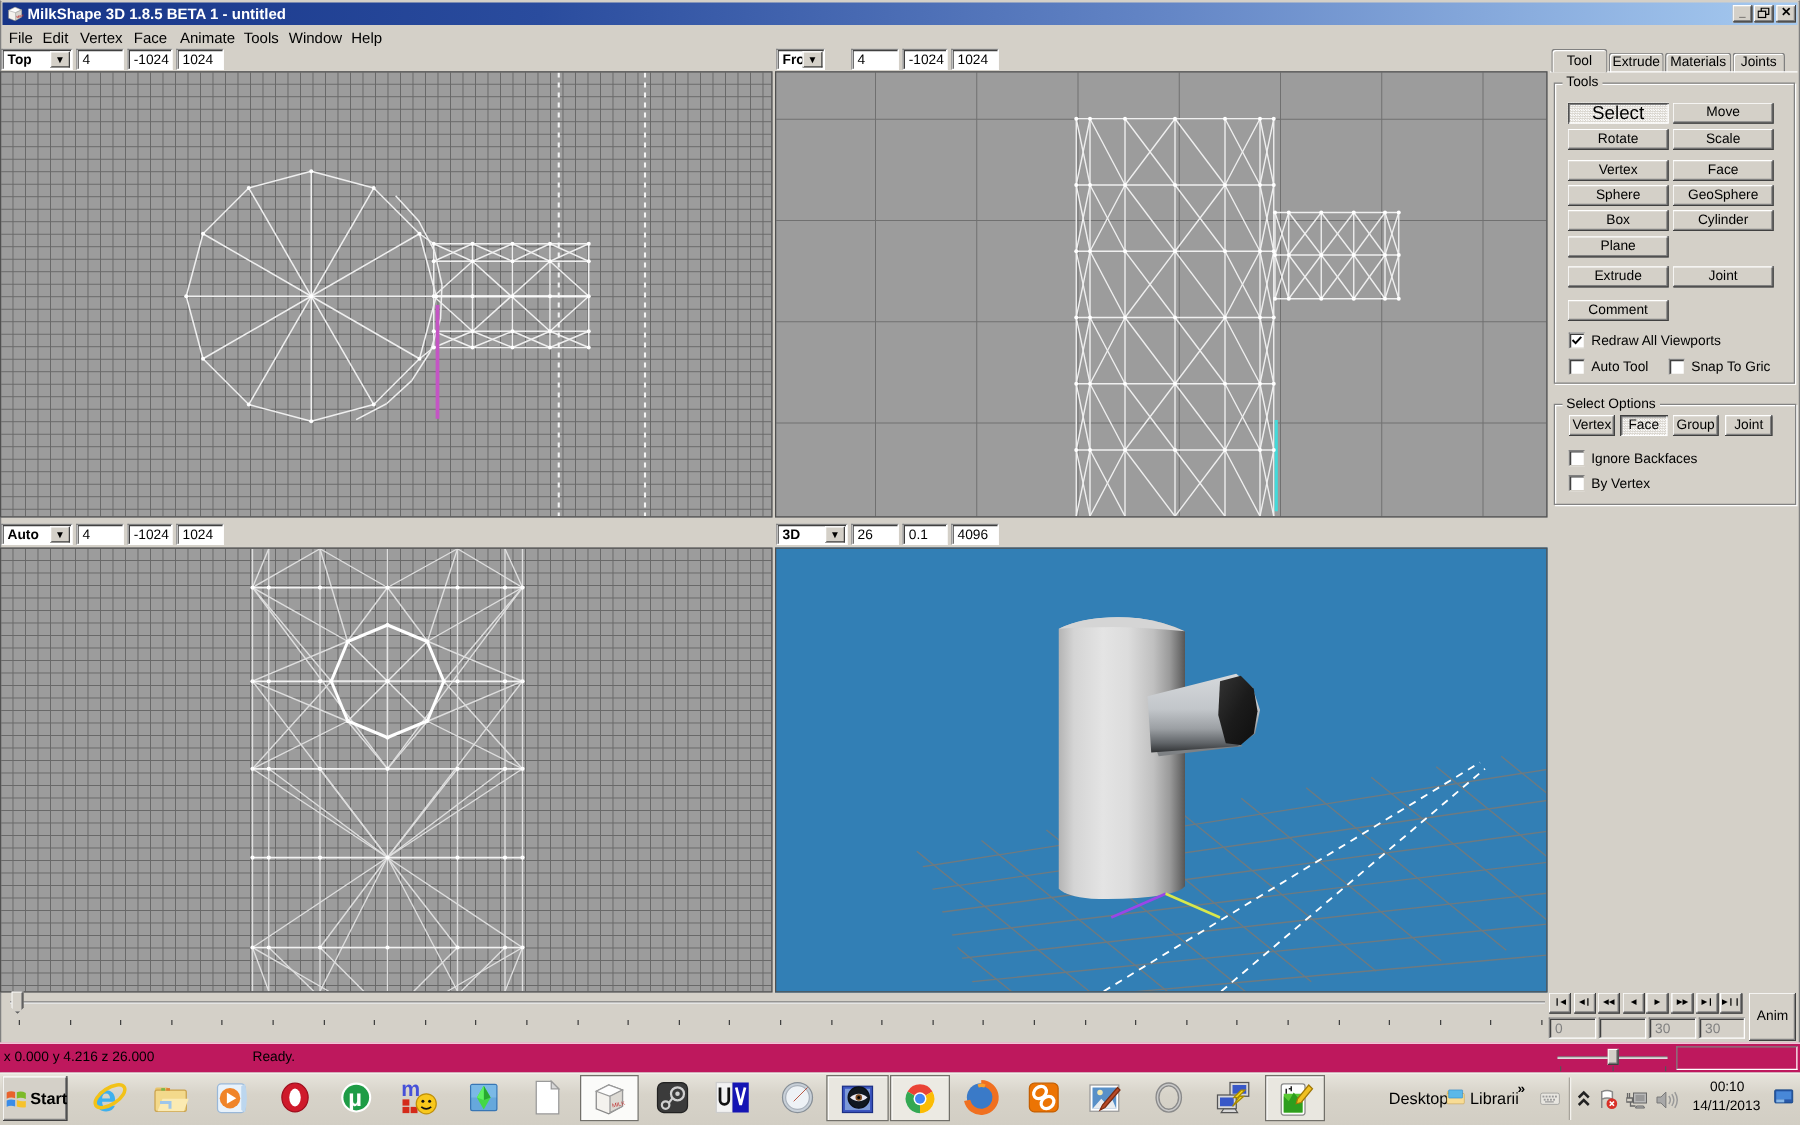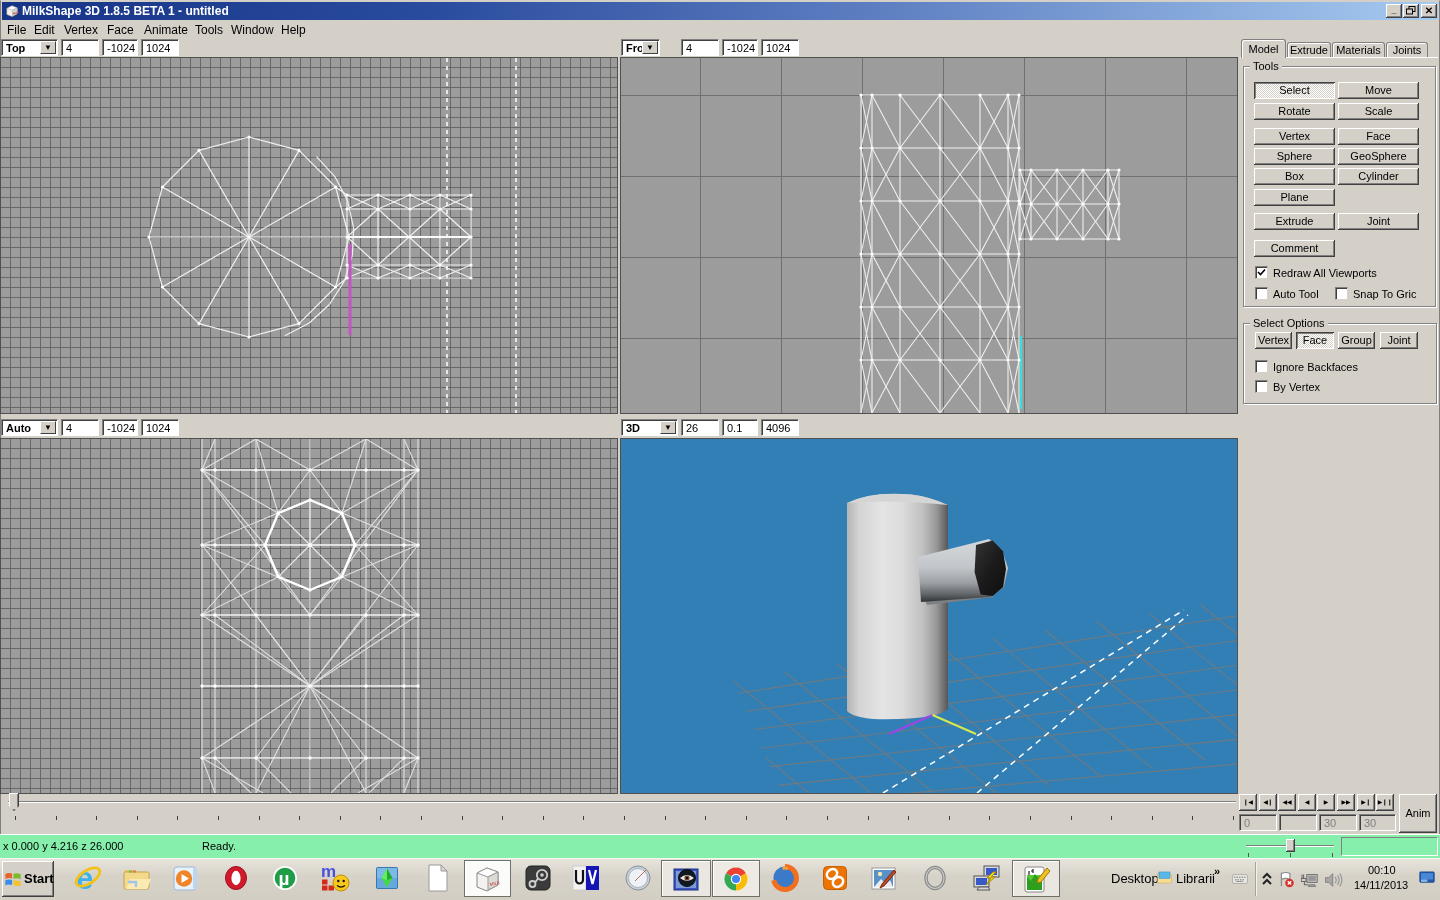--- a/index.html
+++ b/index.html
@@ -537,30 +537,30 @@
       <path d="M226,64 L226,272 Q232,278 252,280 Q285,281 310,277 Q324,274 327,270 L327,66 Q310,58 290,55.5 Q250,52 226,64 Z" fill="url(#cyl)"></path>
       <path d="M226,64 Q250,52.5 290,55.5 Q310,58 327,66 Q300,63 270,62.5 Q243,62.5 226,64 Z" fill="#d5d5d5"></path>
       <polygon points="299,148 362,146 373,158 306,166" fill="#7e8184"></polygon>
       <polygon points="297,118 368,100 381,111 387,129 383,148 369,158 300,163" fill="url(#tube)"></polygon>
       <polygon points="355,106 371.6,101.5 382,112 385,130 382,148 371.6,157 359.6,155.6 353.6,133" fill="url(#oct)"></polygon>
       <line x1="268.0" y1="295.0" x2="311.5" y2="276.0" stroke="#9a46e8" stroke-width="2" stroke-opacity="1.0"></line>
       <line x1="311.5" y1="276.0" x2="355.0" y2="295.0" stroke="#d8e84c" stroke-width="2" stroke-opacity="1.0"></line>
     </svg>
   </div>
 
-<div class="tab" style="left:1241px;top:39px;width:45px;height:19px;line-height:19px;z-index:2">Model</div>
+<div class="tab" style="left:1241px;top:39px;width:45px;height:19px;line-height:19px;z-index:2">Tool</div>
 <div class="tab" style="left:1287px;top:42px;width:44px;height:16px;line-height:15px">Extrude</div>
 <div class="tab" style="left:1332px;top:42px;width:53px;height:16px;line-height:15px">Materials</div>
 <div class="tab" style="left:1386px;top:42px;width:42px;height:16px;line-height:15px">Joints</div>
 <div class="abs" style="left:1240px;top:57px;width:198px;height:737px;border-top:1px solid #fff"></div>
 
 <div class="gbox" style="left:1243px;top:66px;width:193px;height:241px">
     <b>Tools</b>
   </div>
-<div class="btn pressed" style="left:1254px;top:82px;width:81px;height:17px;line-height:17px;font-size:11px">Select</div>
+<div class="btn pressed" style="left:1254px;top:82px;width:81px;height:17px;line-height:17px;font-size:15px">Select</div>
 <div class="btn" style="left:1338px;top:82px;width:81px;height:17px;line-height:17px;font-size:11px">Move</div>
 <div class="btn" style="left:1254px;top:103px;width:81px;height:17px;line-height:17px;font-size:11px">Rotate</div>
 <div class="btn" style="left:1338px;top:103px;width:81px;height:17px;line-height:17px;font-size:11px">Scale</div>
 <div class="btn" style="left:1254px;top:128px;width:81px;height:17px;line-height:17px;font-size:11px">Vertex</div>
 <div class="btn" style="left:1338px;top:128px;width:81px;height:17px;line-height:17px;font-size:11px">Face</div>
 <div class="btn" style="left:1254px;top:148px;width:81px;height:17px;line-height:17px;font-size:11px">Sphere</div>
 <div class="btn" style="left:1338px;top:148px;width:81px;height:17px;line-height:17px;font-size:11px">GeoSphere</div>
 <div class="btn" style="left:1254px;top:168px;width:81px;height:17px;line-height:17px;font-size:11px">Box</div>
 <div class="btn" style="left:1338px;top:168px;width:81px;height:17px;line-height:17px;font-size:11px">Cylinder</div>
 <div class="btn" style="left:1254px;top:189px;width:81px;height:17px;line-height:17px;font-size:11px">Plane</div>
@@ -639,33 +639,33 @@
 <div class="btn" style="left:1317px;top:794px;width:18px;height:17px;line-height:17px;font-size:6px">▶</div>
 <div class="btn" style="left:1337px;top:794px;width:18px;height:17px;line-height:17px;font-size:6px">▶▶</div>
 <div class="btn" style="left:1357px;top:794px;width:18px;height:17px;line-height:17px;font-size:6px">▶❙</div>
 <div class="btn" style="left:1376px;top:794px;width:18px;height:17px;line-height:17px;font-size:6px">▶❙❙</div>
 <div class="fld" style="left:1239px;top:814px;width:38px;background:#d4d0c8;color:#808080">0</div>
 <div class="fld" style="left:1279px;top:814px;width:38px;background:#d4d0c8;color:#808080"></div>
 <div class="fld" style="left:1319px;top:814px;width:38px;background:#d4d0c8;color:#808080">30</div>
 <div class="fld" style="left:1359px;top:814px;width:37px;background:#d4d0c8;color:#808080">30</div>
 <div class="btn" style="left:1399px;top:794px;width:38px;height:39px;line-height:39px;font-size:11px">Anim</div>
 
-<div class="abs" style="left:0;top:834px;width:1440px;height:24px;background:#86efac;border-top:1px solid #fff;font-size:11px">
+<div class="abs" style="left:0;top:834px;width:1440px;height:24px;background:#be185d;border-top:1px solid #fff;font-size:11px">
 <span style="position:absolute;left:3px;top:5px">x 0.000 y 4.216 z 26.000</span>
 <span style="position:absolute;left:202px;top:5px">Ready.</span>
 <div style="position:absolute;left:1246px;top:10px;width:88px;height:2px;background:#808080;border-bottom:1px solid #fff"></div>
 <div class="btn" style="left:1286px;top:4px;width:9px;height:13px"></div>
 <div style="position:absolute;left:1248px;top:18px;width:1px;height:4px;background:#555"></div>
 <div style="position:absolute;left:1290px;top:18px;width:1px;height:4px;background:#555"></div>
 <div style="position:absolute;left:1332px;top:18px;width:1px;height:4px;background:#555"></div>
 <div style="position:absolute;left:1341px;top:2px;width:97px;height:19px;border:1px solid;border-color:#808080 #fff #fff #808080"></div>
 </div>
 
 <div class="abs" style="left:0;top:858px;width:1440px;height:42px;background:linear-gradient(#e7e4dc,#d7d3c9 40%,#d2cec4);border-top:1px solid #f8f7f4"></div>
-<div class="btn" style="left:2px;top:861px;width:52px;height:36px;font-weight:bold;font-size:13px;line-height:36px;text-align:left;padding-left:22px">Start
+<div class="btn" style="left:2px;top:861px;width:52px;height:36px;font-weight:bold;font-size:13px;line-height:36px;text-align:center;padding-left:22px">Start
 <svg width="18" height="18" viewBox="0 0 20 20" style="position:absolute;left:2px;top:9px">
 <path d="M1.5,4.5 Q5,2.5 9,4 L9,9.5 Q5,8 1.5,10z" fill="#e8622c"></path>
 <path d="M10.5,4.2 Q14.5,2.8 18.5,4.8 L18.5,10.3 Q14.5,8.3 10.5,9.8z" fill="#7cba28"></path>
 <path d="M1.5,11.5 Q5,10 9,11.2 L9,16.8 Q5,15.5 1.5,17z" fill="#3a8ce8"></path>
 <path d="M10.5,11.2 Q14.5,12.8 18.5,12 L18.5,17.5 Q14.5,18.3 10.5,16.8z" fill="#f6c22c"></path>
 </svg></div>
 <div style="position:absolute;left:72px;top:862px;width:32px;height:32px"><svg width="32" height="32" viewBox="0 0 32 32">
       <text x="4" y="27" font-family="Liberation Serif" font-size="31" font-weight="bold" fill="#3fb0ee">e</text>
       <ellipse cx="16" cy="15" rx="13.5" ry="6.5" fill="none" stroke="#f2c218" stroke-width="2.8" transform="rotate(-33 16 15)"></ellipse>
     </svg></div>

